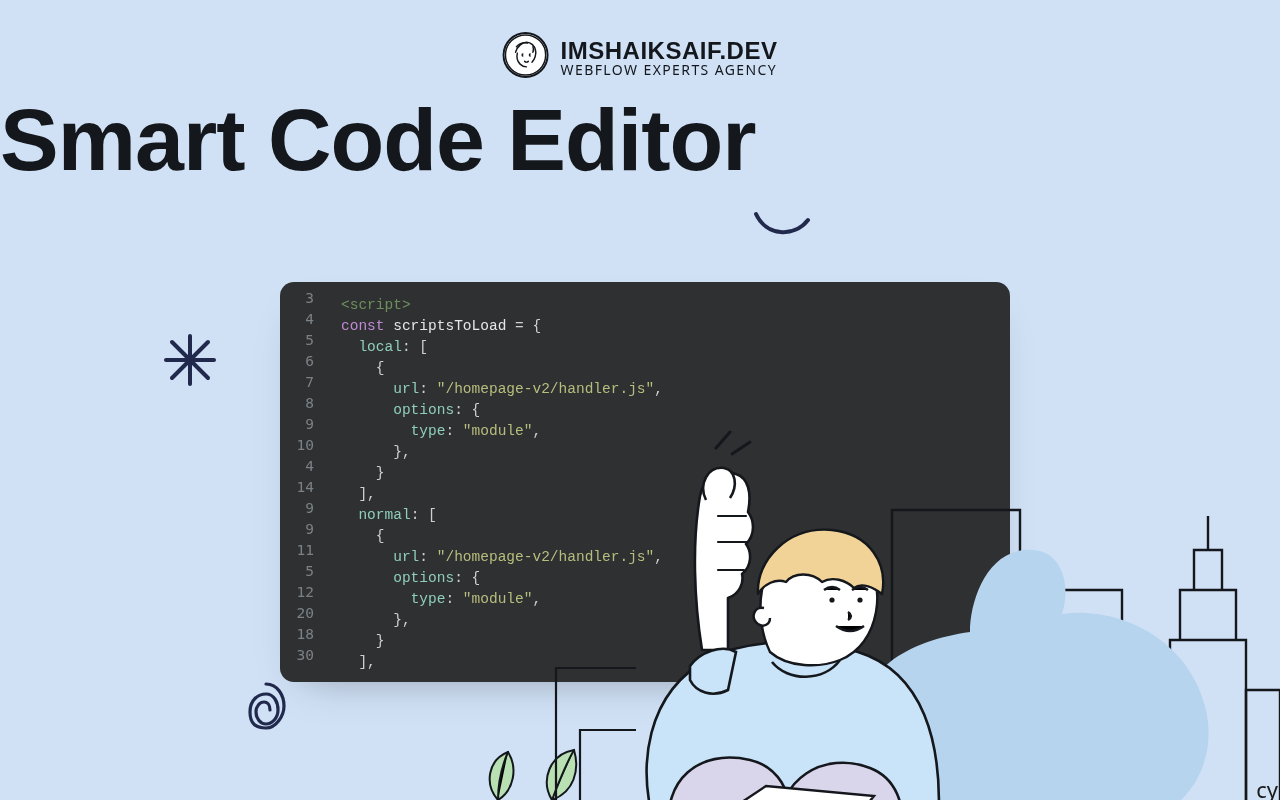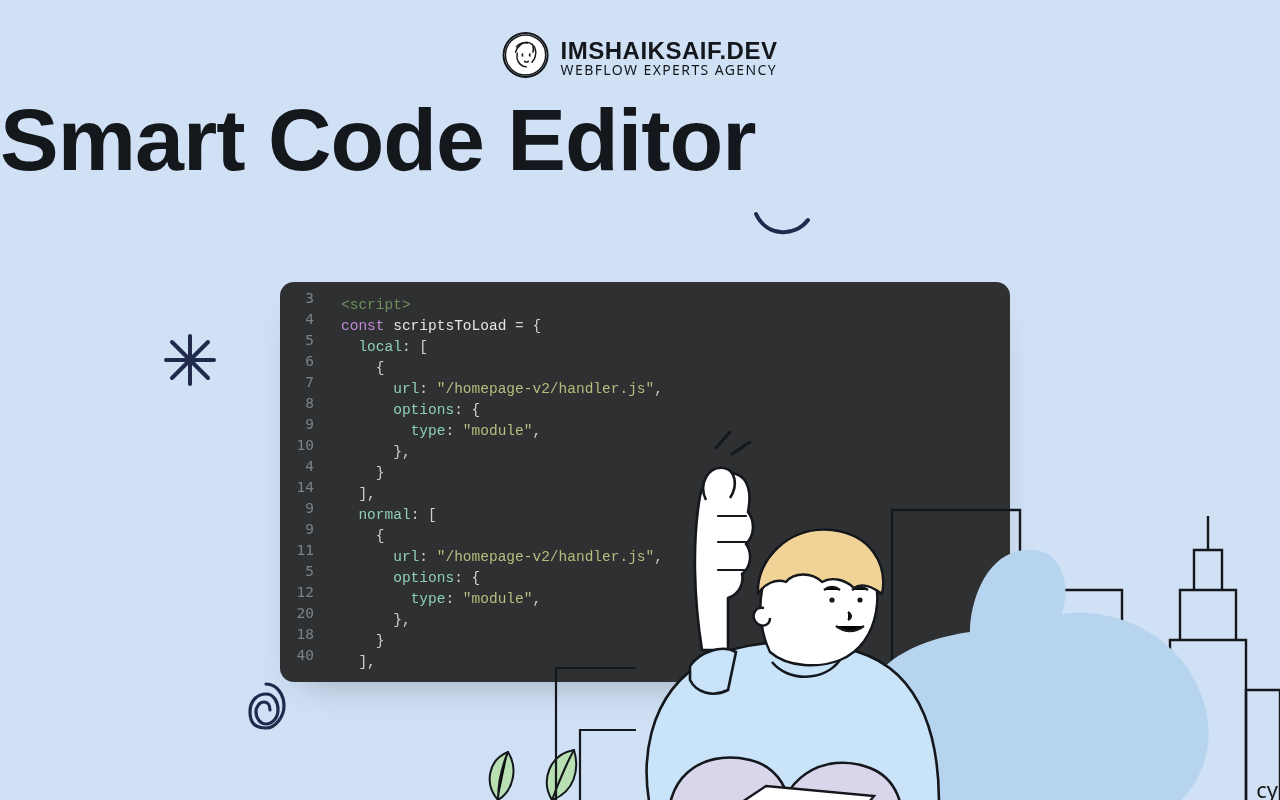--- a/index.html
+++ b/index.html
@@ -147,21 +147,21 @@
       <div>10</div>
       <div>4</div>
       <div>14</div>
       <div>9</div>
       <div>9</div>
       <div>11</div>
       <div>5</div>
       <div>12</div>
       <div>20</div>
       <div>18</div>
-      <div>40</div>
+      <div>30</div>
     </div>
   <pre class="code" id="code"><span class="tok-tag">&lt;script&gt;</span>
 <span class="tok-kw">const </span><span class="tok-id">scriptsToLoad</span><span class="tok-punc"> = {</span>
 <span class="tok-punc">  </span><span class="tok-prop">local</span><span class="tok-punc">: [</span>
 <span class="tok-punc">    {</span>
 <span class="tok-punc">      </span><span class="tok-prop">url</span><span class="tok-punc">: </span><span class="tok-str">"/homepage-v2/handler.js"</span><span class="tok-punc">,</span>
 <span class="tok-punc">      </span><span class="tok-prop">options</span><span class="tok-punc">: {</span>
 <span class="tok-punc">        </span><span class="tok-prop">type</span><span class="tok-punc">: </span><span class="tok-str">"module"</span><span class="tok-punc">,</span>
 <span class="tok-punc">      },</span>
 <span class="tok-punc">    }</span>

